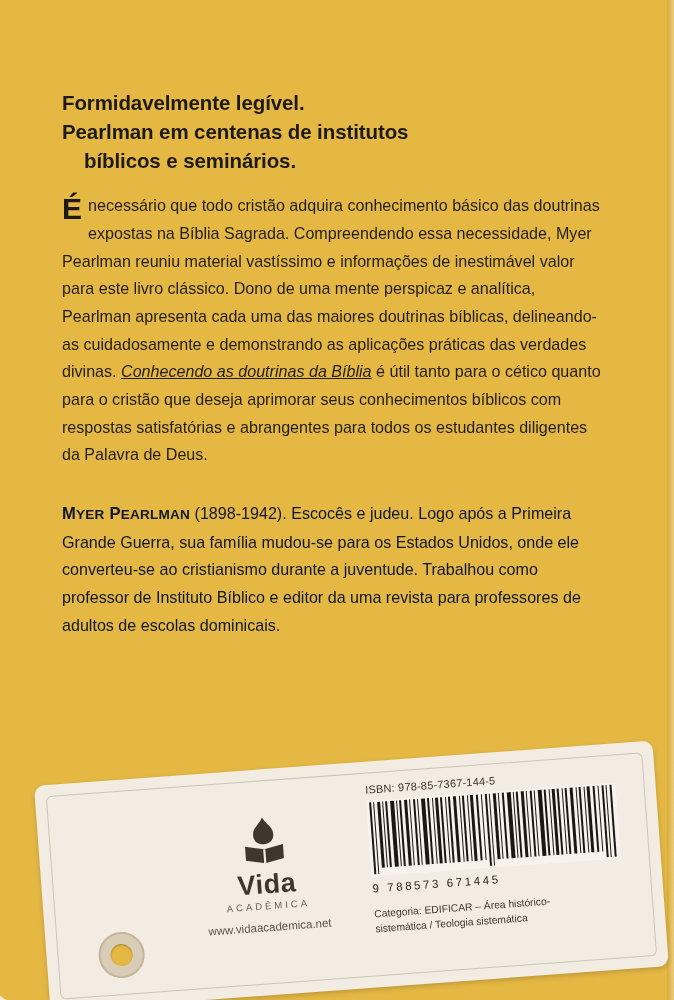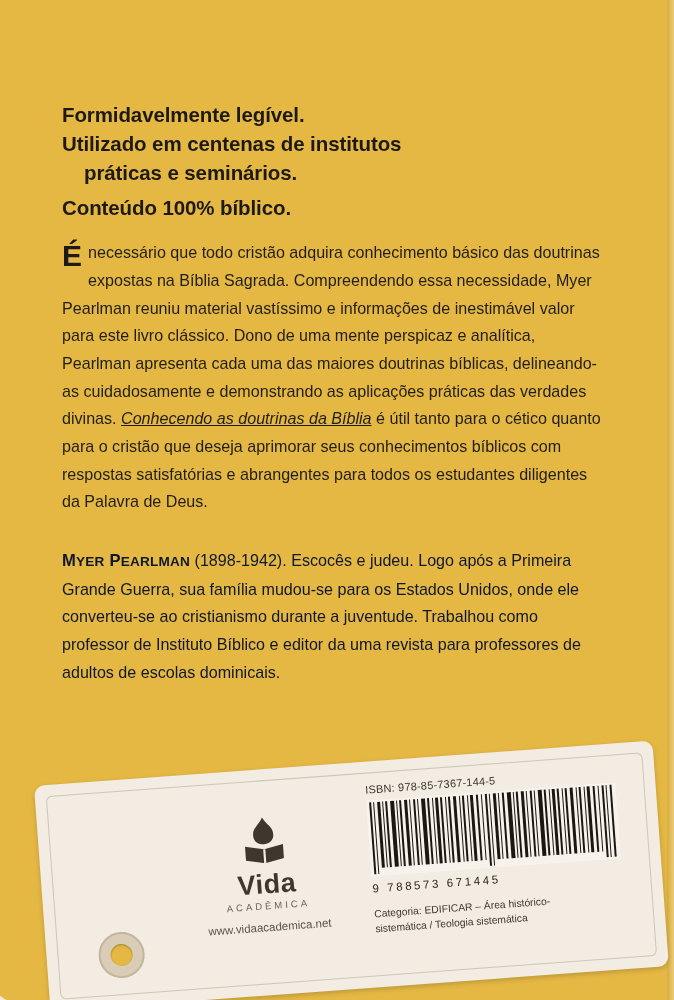--- a/index.html
+++ b/index.html
@@ -21,21 +21,21 @@
   
   .page-edge {
     position: absolute;
     top: 0; right: 0;
     width: 7px; height: 100%;
     background: linear-gradient(to right, rgba(0,0,0,0.06), rgba(255,255,255,0.28));
   }
   .content {
     position: absolute;
     left: 62px;
-    top: 100px;
+    top: 88px;
     width: 545px;
   }
   .headline {
     color: #1d1a16;
     font-weight: bold;
     font-size: 20.5px;
     line-height: 1.42;
     letter-spacing: -0.1px;
   }
   .headline .l2indent {
@@ -194,23 +194,22 @@
 </head>
 <body>
 
 <div class="page">
   <div class="page-edge"></div>
 
   <div class="content">
 
     <div class="headline">
       <div>Formidavelmente legível.</div>
-      <div>Utilizado em centenas de institutos</div>
-      <span class="l2indent">práticas e seminários.</span>
-      <span class="line3">Conteúdo 100% bíblico.</span>
+      <div>Pearlman em centenas de institutos</div>
+      <span class="l2indent">bíblicos e seminários.</span>
     </div>
 
     <div class="body-text">
       <span class="dropcap">É</span><span> necessário que todo cristão adquira conhecimento básico das doutrinas expostas na Bíblia Sagrada. Compreendendo essa necessidade, Myer Pearlman reuniu material vastíssimo e informações de inestimável valor para este livro clássico. Dono de uma mente perspicaz e analítica, Pearlman apresenta cada uma das maiores doutrinas bíblicas, delineando-as cuidadosamente e demonstrando as aplicações práticas das verdades divinas. </span><em>Conhecendo as doutrinas da Bíblia</em><span> é útil tanto para o cético quanto para o cristão que deseja aprimorar seus conhecimentos bíblicos com respostas satisfatórias e abrangentes para todos os estudantes diligentes da Palavra de Deus.</span>
     </div>
 
     <div class="bio-text">
       <span class="smallcaps"><span class="big">M</span><span class="sm">YER</span><span class="big"> P</span><span class="sm">EARLMAN</span></span><span> (1898-1942). Escocês e judeu. Logo após a Primeira Grande Guerra, sua família mudou-se para os Estados Unidos, onde ele converteu-se ao cristianismo durante a juventude. Trabalhou como professor de Instituto Bíblico e editor da uma revista para professores de adultos de escolas dominicais.</span>
     </div>
 

